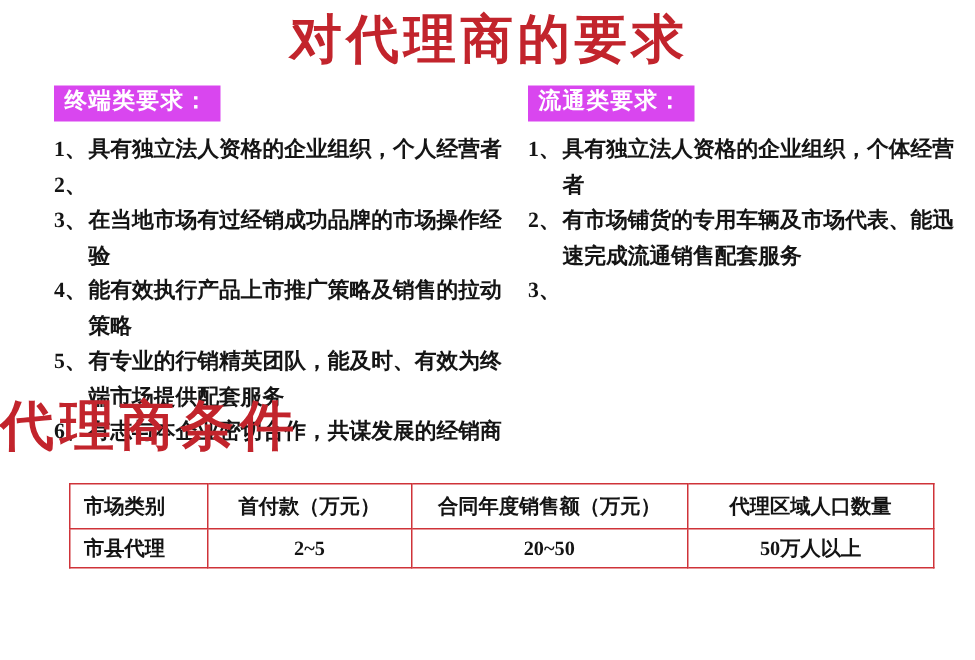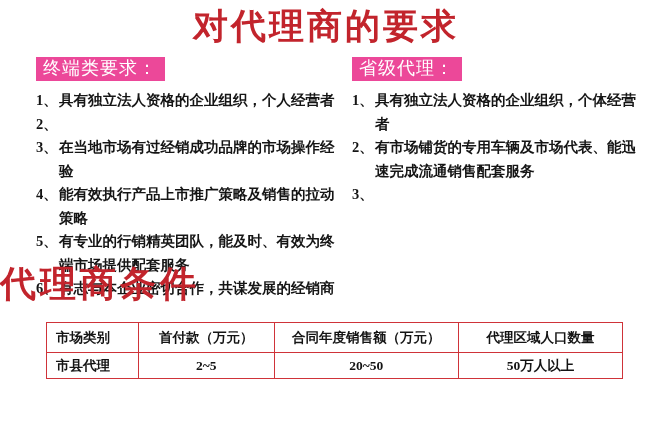--- a/index.html
+++ b/index.html
@@ -9,22 +9,22 @@
     -webkit-font-smoothing:antialiased;
   }
   .main-title{
     position:absolute;top:2px;left:0;width:100%;text-align:center;
     font-size:35px;font-weight:bold;color:#c2242c;letter-spacing:3px;margin:1px;
   }
   .col{position:absolute;top:57px;}
   .col-left{left:36px;width:306px;}
   .col-right{left:352px;width:295px;}
   .badge{
-    display:inline-block;background:#ec4899;color:#ffffff;
-    font-size:18px;font-weight:normal;line-height:23px;padding:0 8px 1px 7px;letter-spacing:1px;
+    display:inline-block;background:#d946ef;color:#ffffff;
+    font-size:15px;font-weight:bold;line-height:23px;padding:0 8px 1px 7px;letter-spacing:1px;
   }
   .req-list{margin-top:8px;}
   .req-item{display:flex;align-items:flex-start;margin:0;}
   .req-item .num{flex:0 0 23px;}
   .req-item .num,.req-item .txt{
     font-size:14.5px;font-weight:bold;color:#151515;line-height:23.5px;
   }
   .section-title{
     position:absolute;top:260px;left:0;width:100%;text-align:left;
     font-size:36px;font-weight:bold;color:#c2242c;letter-spacing:4px;margin:0;
@@ -71,21 +71,21 @@
       <span class="txt">有专业的行销精英团队，能及时、有效为终端市场提供配套服务</span>
     </div>
     <div class="req-item">
       <span class="num">6、</span>
       <span class="txt">有志与本企业密切合作，共谋发展的经销商</span>
     </div>
   </div>
 </div>
 
 <div class="col col-right">
-  <span class="badge">省级代理：</span>
+  <span class="badge">流通类要求：</span>
   <div class="req-list">
     <div class="req-item">
       <span class="num">1、</span>
       <span class="txt">具有独立法人资格的企业组织，个体经营者</span>
     </div>
     <div class="req-item">
       <span class="num">2、</span>
       <span class="txt">有市场铺货的专用车辆及市场代表、能迅速完成流通销售配套服务</span>
     </div>
     <div class="req-item">

